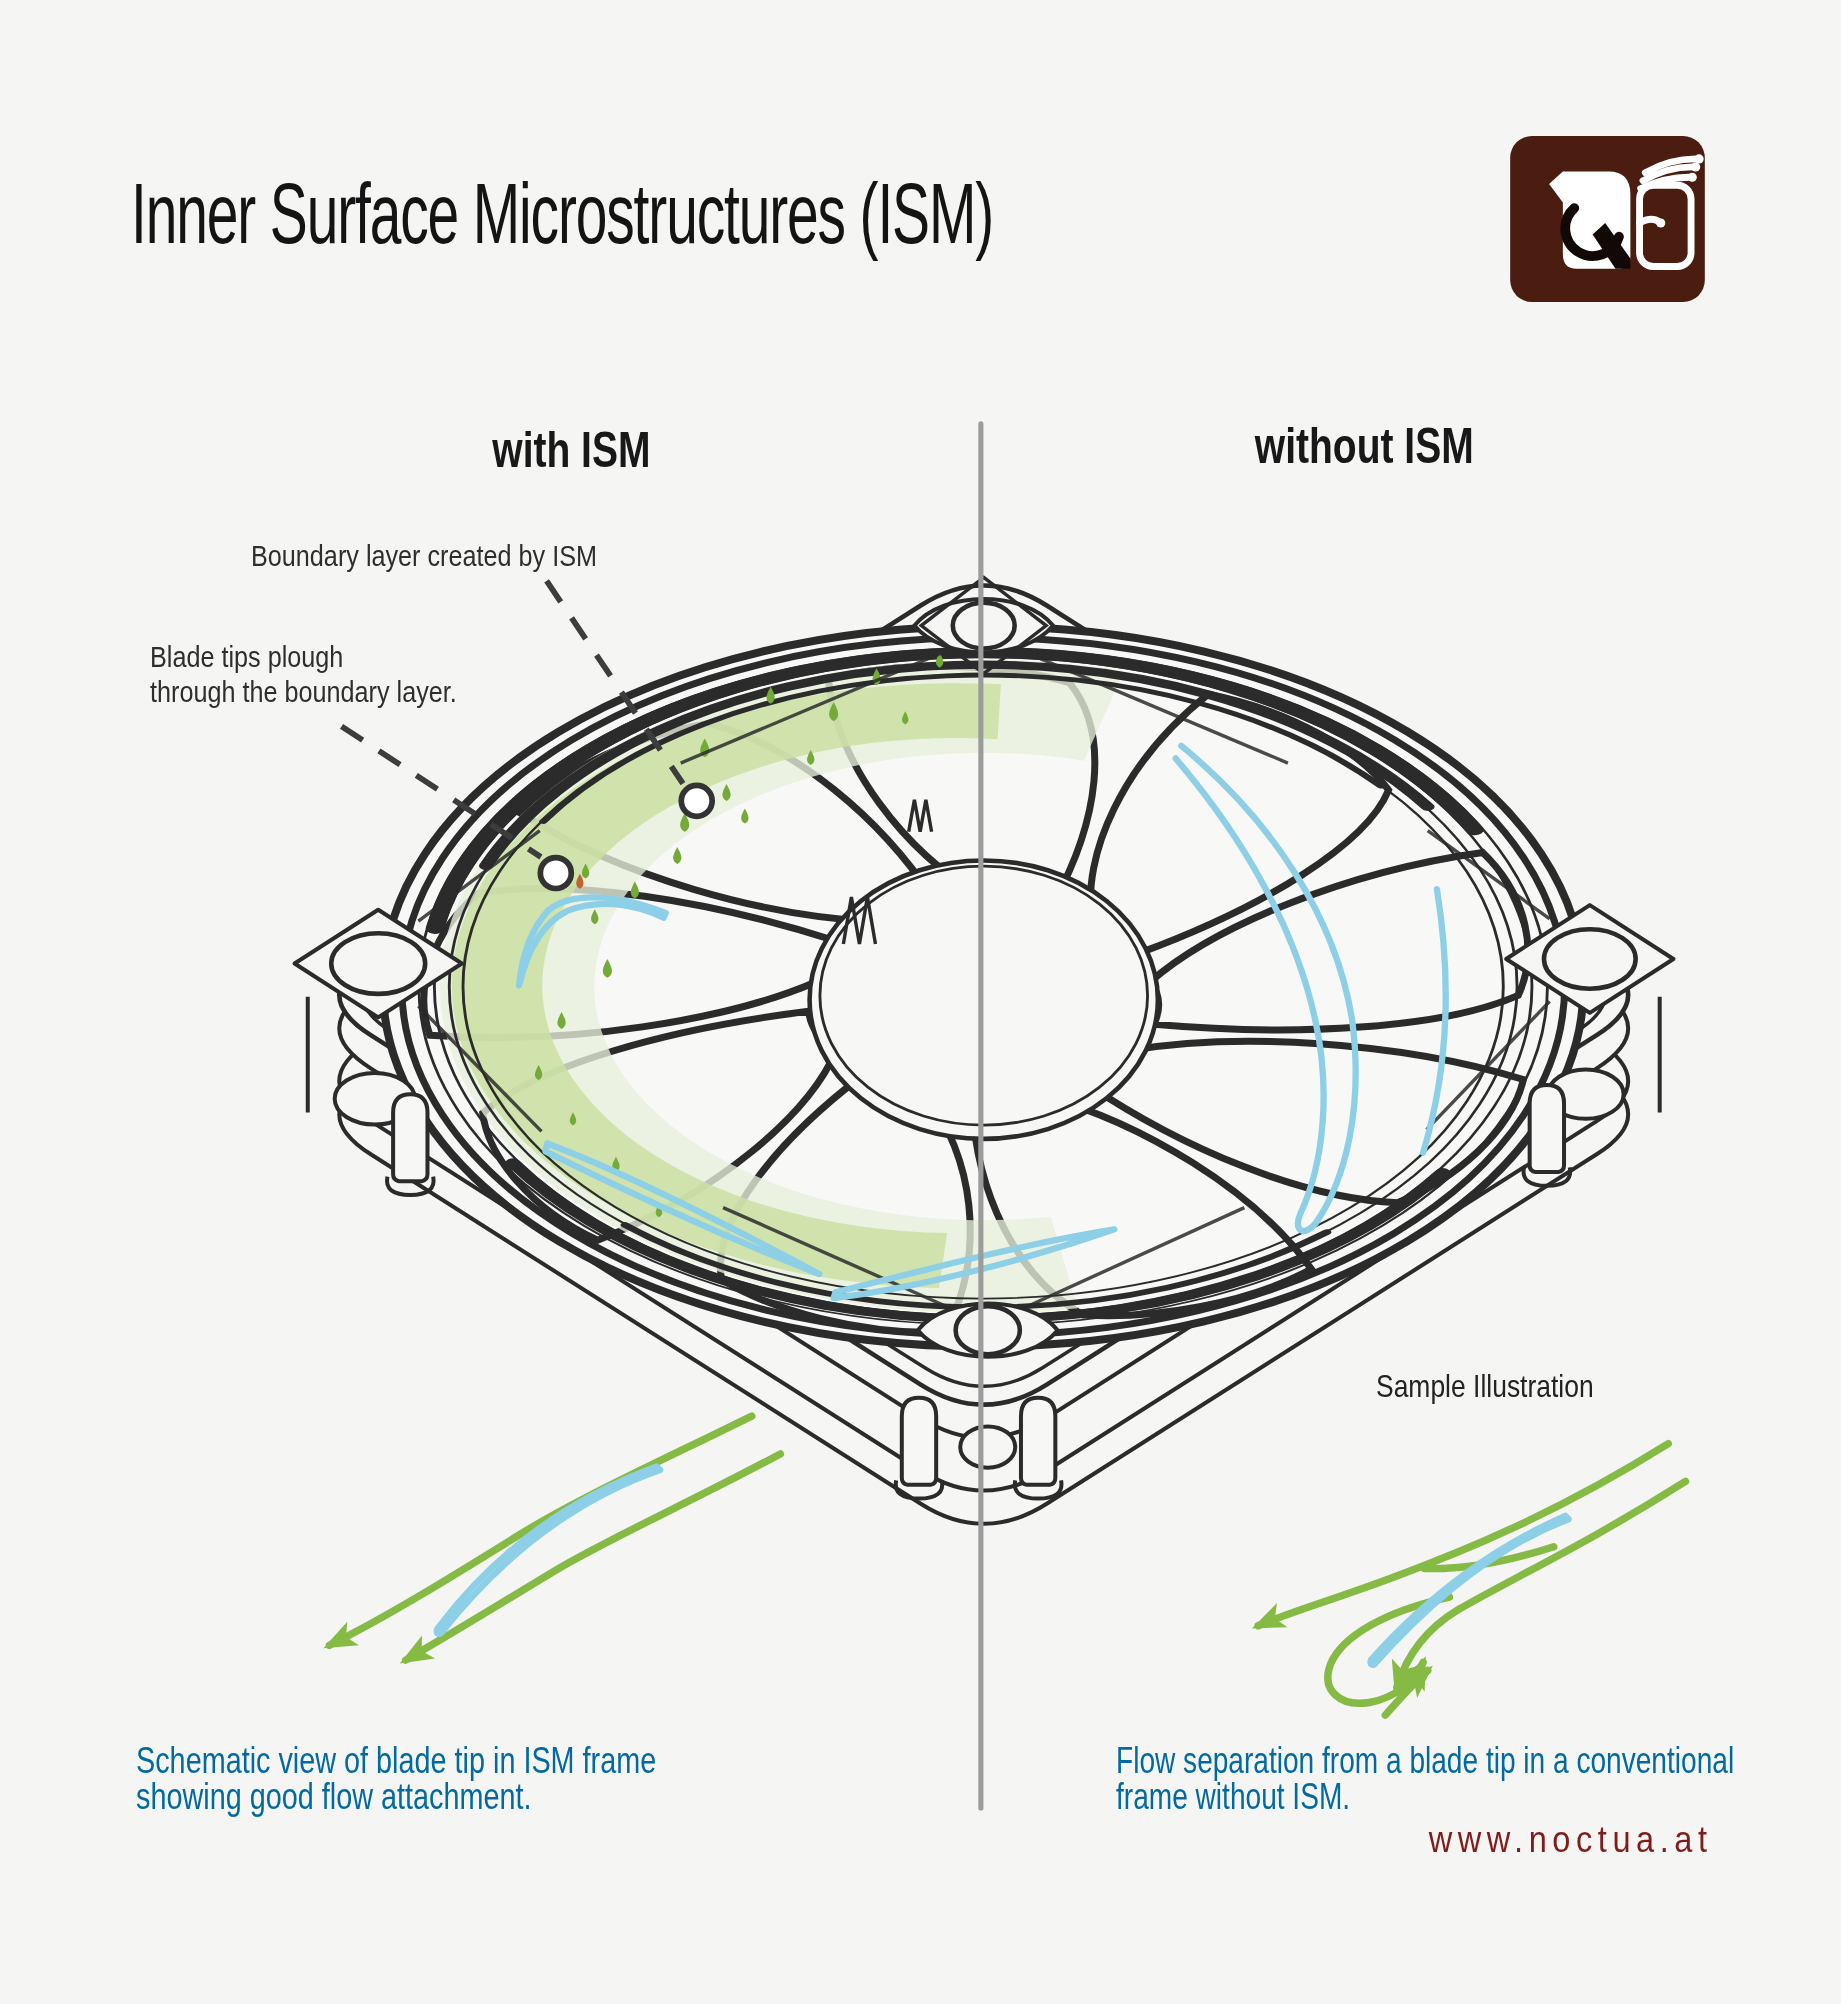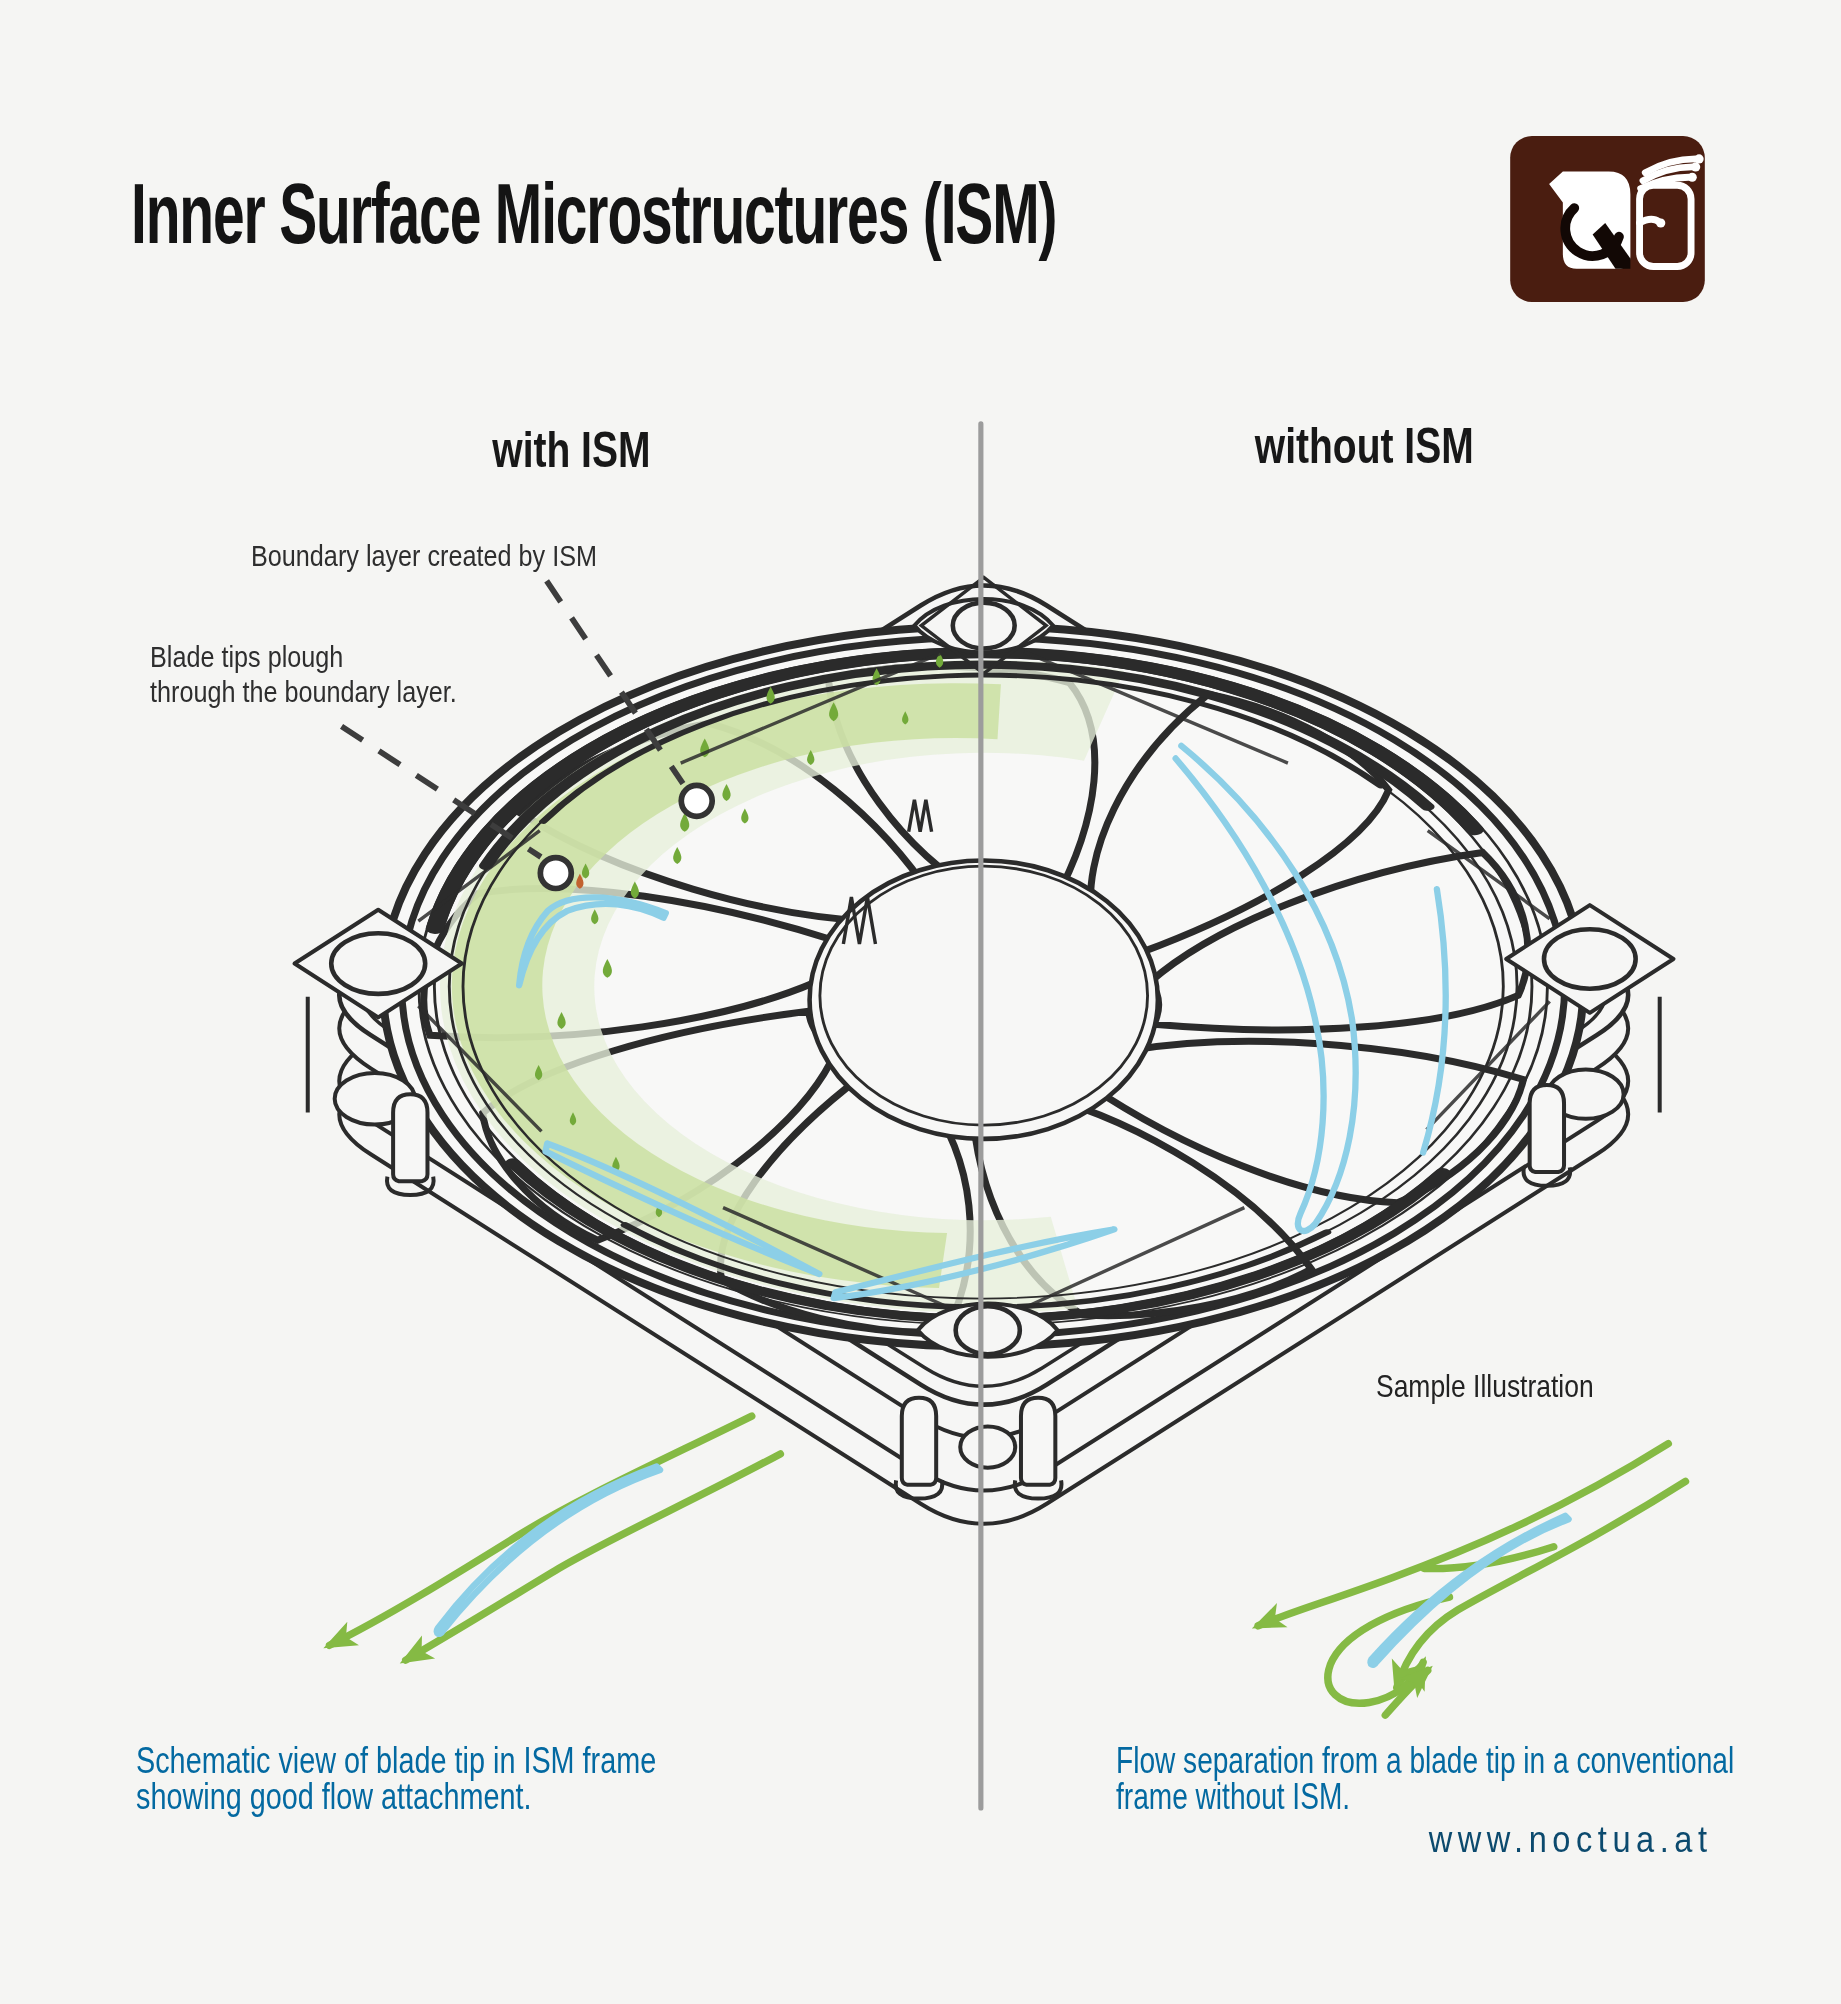--- a/index.html
+++ b/index.html
@@ -6,31 +6,31 @@
   body{
     width:1842px;height:2005px;position:relative;overflow:hidden;
     background:#f5f5f3;
     font-family:"Liberation Sans", sans-serif;
     color:#1c1c1c;
   }
   .abs{position:absolute;}
   .nowrap{white-space:nowrap;}
   .cond{display:inline-block;transform:scaleX(.84);transform-origin:left top;}
   .title{
-    left:131px;top:165px;font-size:85px;font-weight:700;letter-spacing:-1.7px;color:#141414;
+    left:131px;top:165px;font-size:85px;font-weight:400;letter-spacing:-1.7px;color:#141414;
   }
   .title .cond{transform:scaleX(.67);}
   .col-label{width:367px;text-align:center;font-size:50px;font-weight:700;color:#181818;}
   .col-label span{display:inline-block;transform:scaleX(.78);}
   .ann{font-size:30px;font-weight:400;color:#2e2e2e;line-height:35px;}
   .cap{font-size:36px;font-weight:400;color:#0369a1;line-height:36px;margin-top:31px;}
   .cap .cond{transform:scaleX(.80);}
   .capr .cond{transform:scaleX(.78);}
   .sample{font-size:31.5px;color:#232323;margin-top:20px;}
-  .site{right:129px;top:1819px;text-align:center;font-size:37px;color:#0c4a6e;}
+  .site{right:129px;top:1819px;text-align:center;font-size:37px;color:#7f1d1d;}
   .site span{display:inline-block;transform:scaleX(.88);transform-origin:right top;letter-spacing:6.3px;}
   svg{display:block;}
   .ln{stroke:#2b2b2b;fill:none;}
   .ns{vector-effect:non-scaling-stroke;}
 </style>
 </head>
 <body>
 
 <svg class="abs" style="left:0;top:0" width="1842" height="2005" viewBox="0 0 3215 3500">
   <defs>

